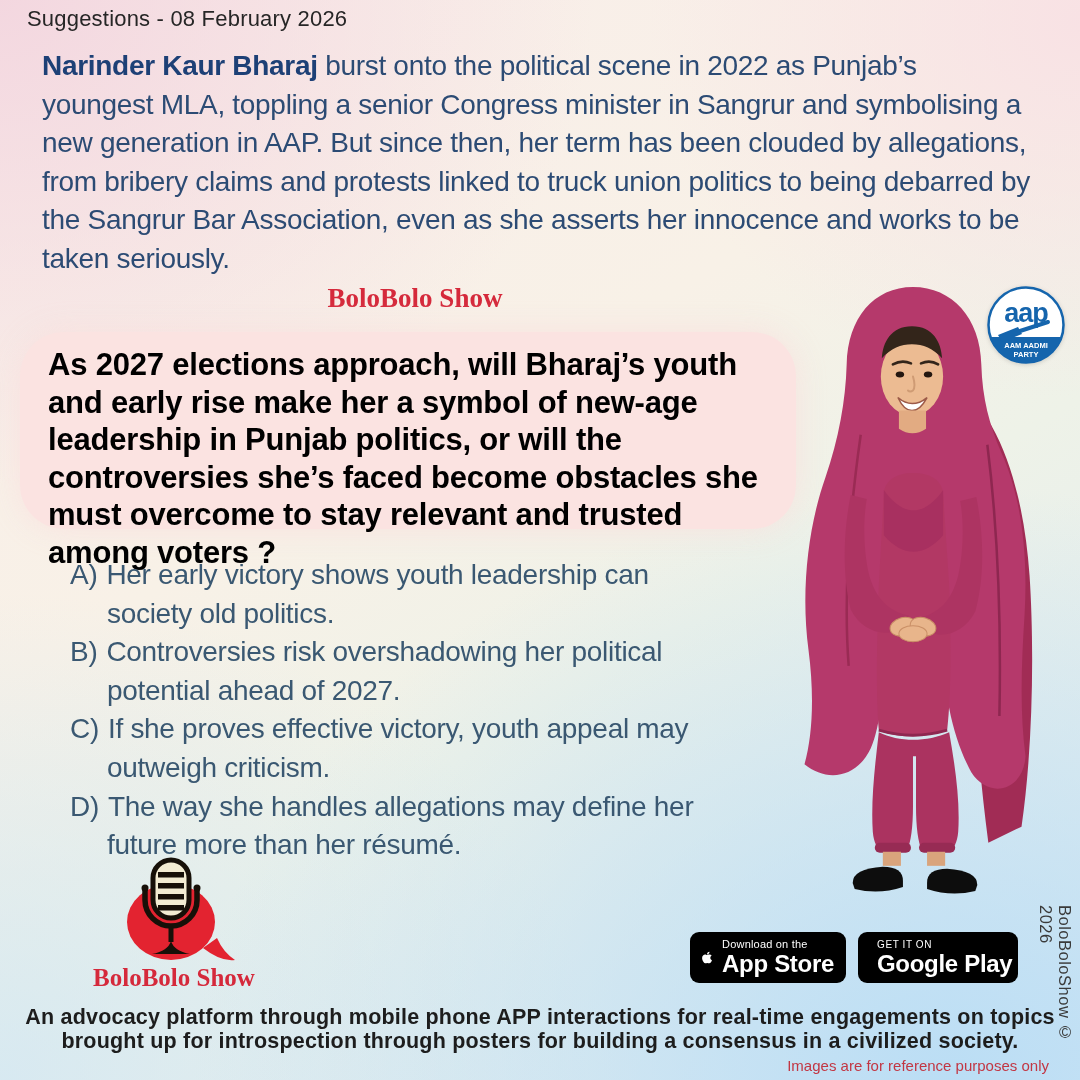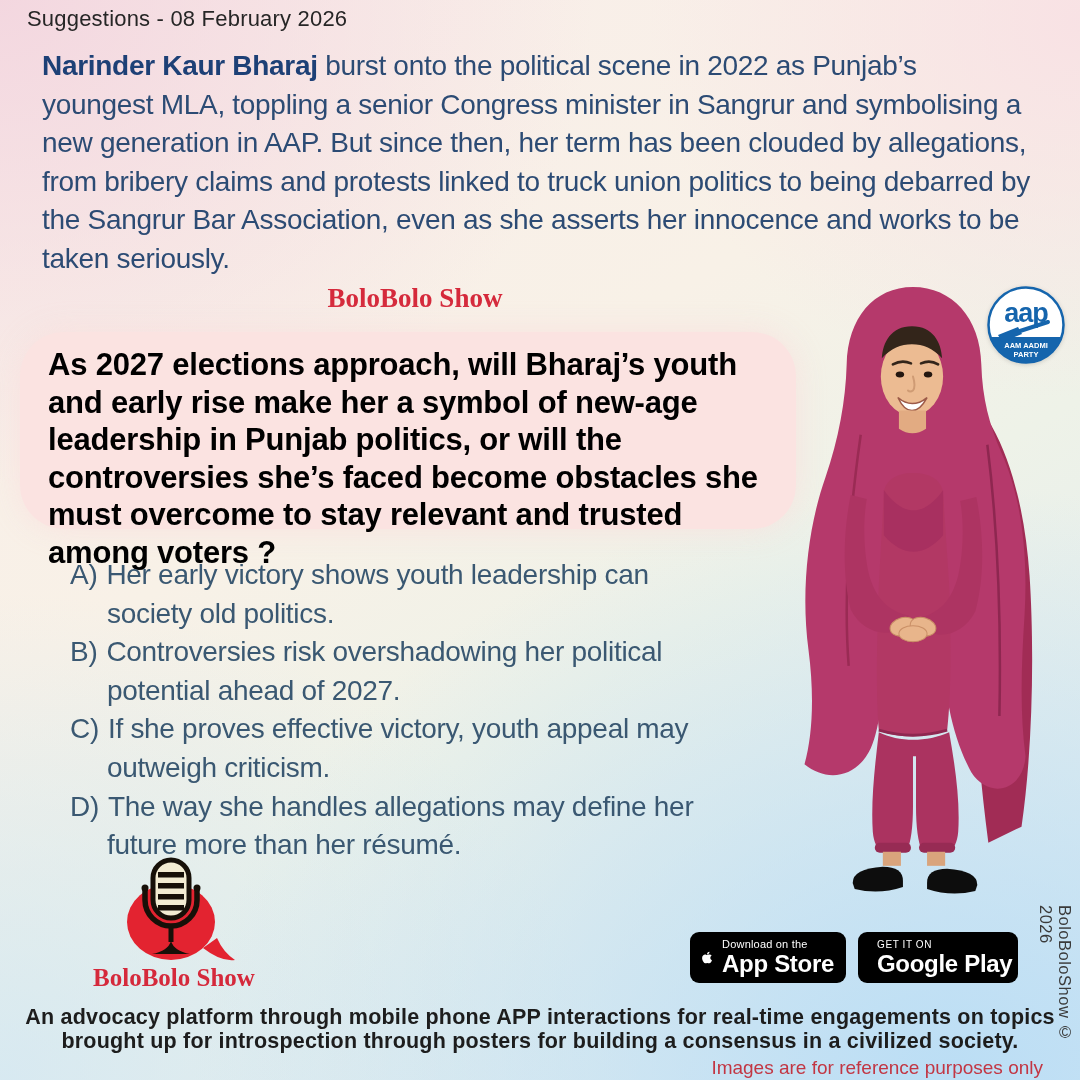--- a/index.html
+++ b/index.html
@@ -66,22 +66,22 @@
   .badge-appstore { left:690px; width:156px; padding:0 12px 0 12px; gap:10px; }
   .badge-gplay   { left:858px; width:160px; padding:0 12px 0 10px; gap:9px; }
   .badge-text-small { font-size:11px; line-height:13px; letter-spacing:0.2px; }
   .badge-gplay .badge-text-small { font-size:10px; letter-spacing:0.6px; }
   .badge-text-large { font-size:24px; line-height:26px; font-weight:bold; letter-spacing:-0.3px; white-space:nowrap; }
   .advocacy {
     position:absolute; left:20px; top:1005px; width:1040px; text-align:center;
     font-size:21.5px; font-weight:bold; color:#1d1d1d; line-height:24px; letter-spacing:0.2px;
   }
   .reference-note {
-    position:absolute; right:37px; top:1057px;
-    font-size:19px; color:#c23643;text-align:right;
+    position:absolute; right:31px; top:1057px;
+    font-size:15px; color:#c23643;text-align:right;
   }
   .copyright-vertical {
     position:absolute; right:6px; top:905px; height:172px;
     writing-mode:vertical-rl; font-size:16.5px; color:#3a3a3a; letter-spacing:0.5px;
   }
 </style>
 </head>
 <body>
 
 <div class="poster">

